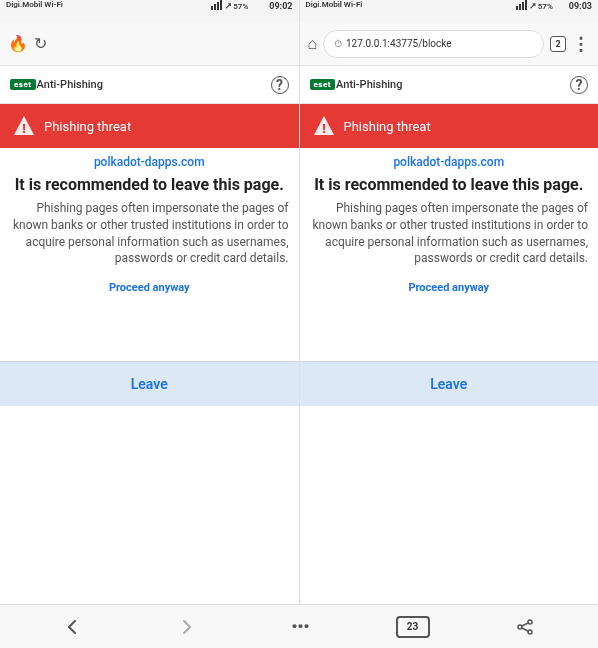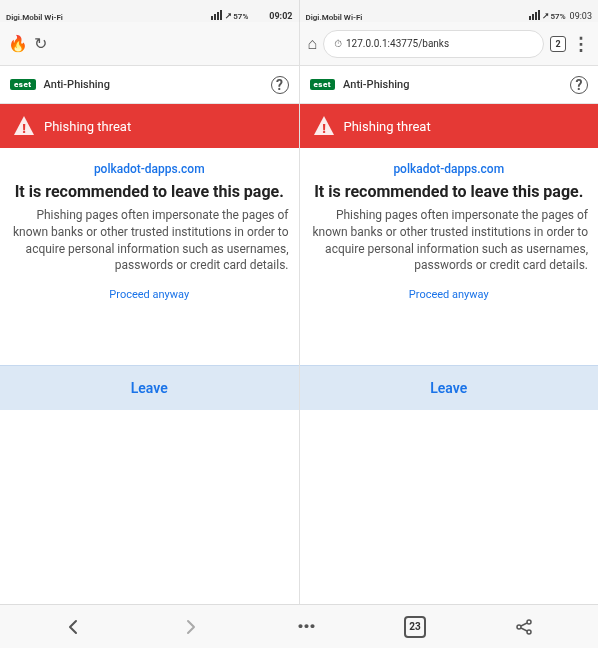--- a/index.html
+++ b/index.html
@@ -10,21 +10,21 @@
       background: #f0f0f0;
       display: flex;
       flex-direction: column;
       overflow: hidden;
     }
     .status-bar-half {
       flex: 1;
       height: 22px;
       background: #f5f5f5;
       display: flex;
-      align-items: flex-end;
+      align-items: flex-start;
       justify-content: space-between;
       padding: 0 6px;
       font-size: 9px;
       font-weight: 600;
       color: #333;
     }
     .status-bar-half:first-child {
       border-right: 1px solid #ddd;
     }
     .status-icons {
@@ -123,21 +123,21 @@
       background: #fff;
       border-bottom: 1px solid #e5e5e5;
       display: flex;
       align-items: center;
       padding: 0 10px;
       justify-content: space-between;
     }
     .eset-logo {
       display: flex;
       align-items: center;
-      gap: 8px;
+      gap: 1px;
     }
     .eset-badge {
       background: #007a33;
       color: #fff;
       font-size: 8px;
       font-weight: 900;
       padding: 1px 4px;
       border-radius: 2px;
       letter-spacing: 0.5px;
     }
@@ -174,21 +174,21 @@
     }
     .threat-title {
       color: #fff;
       font-size: 13px;
       font-weight: 400;
     }
 
     
     .content-area {
       flex: 1;
-      padding: 14px 10px 8px;
+      padding: 7px 10px 8px;
       display: flex;
       flex-direction: column;
       align-items: center;
       gap: 6px;
     }
     .site-name {
       color: #1a73e8;
       font-size: 12px;
       font-weight: 500;
       text-align: center;
@@ -201,21 +201,21 @@
     }
     .description-text {
       font-size: 12px;
       color: #555;
       text-align: right;
       line-height: 1.4;
     }
     .proceed-link {
       color: #1a73e8;
       font-size: 11px;
-      font-weight: 400;
+      font-weight: 700;
       margin-top: 8px;
       cursor: pointer;
     }
 
     
     .leave-section {
       background: #dce8f5;
       padding: 14px;
       display: flex;
       align-items: flex-start;
@@ -251,21 +251,21 @@
     }
     .nav-dots {
       font-size: 22px;
       font-weight: 900;
       letter-spacing: -1px;
       color: #555;
     }
     .tabs-count-btn {
       border: 2px solid #555;
       border-radius: 4px;
-      width: 22px;
+      width: 34px;
       height: 22px;
       display: flex;
       align-items: center;
       justify-content: center;
       font-size: 10px;
       font-weight: 700;
       color: #333;
       cursor: pointer;
     }
   </style>
@@ -301,21 +301,21 @@
       <span>
         <svg width="12" height="10" viewBox="0 0 12 10">
             <rect x="0" y="6" width="2" height="4" fill="#333"></rect>
             <rect x="3" y="4" width="2" height="6" fill="#333"></rect>
             <rect x="6" y="2" width="2" height="8" fill="#333"></rect>
             <rect x="9" y="0" width="2" height="10" fill="#333"></rect>
           </svg>
       </span>
       <span style="font-size:9px;">⭧</span>
       <span style="font-size:8px;">57%</span>
-      <span style="font-size:9px; font-weight:400; margin-left:2px;">09:03</span>
+      <span style="font-size:9px; font-weight:700; margin-left:14px;">09:03</span>
     </div>
   </div>
 </div>
 
 <div class="panels">
 
   <div class="panel">
 
     <div class="address-bar">
       <span class="nav-icon">🔥</span>
@@ -353,21 +353,21 @@
 
     <div style="flex:1; background:#fff;"></div>
   </div>
 
   <div class="panel">
 
     <div class="address-bar">
       <span class="home-icon">⌂</span>
       <div class="address-field">
         <span class="lock-icon">⏱</span>
-        <span class="address-text">127.0.0.1:43775/banks</span>
+        <span class="address-text">127.0.0.1:43775/blocke</span>
       </div>
       <div class="tabs-badge">
         <span>2</span>
       </div>
       <span class="more-icon">⋮</span>
     </div>
 
     <div class="eset-header">
       <div class="eset-logo">
         <span class="eset-badge">eset</span>

